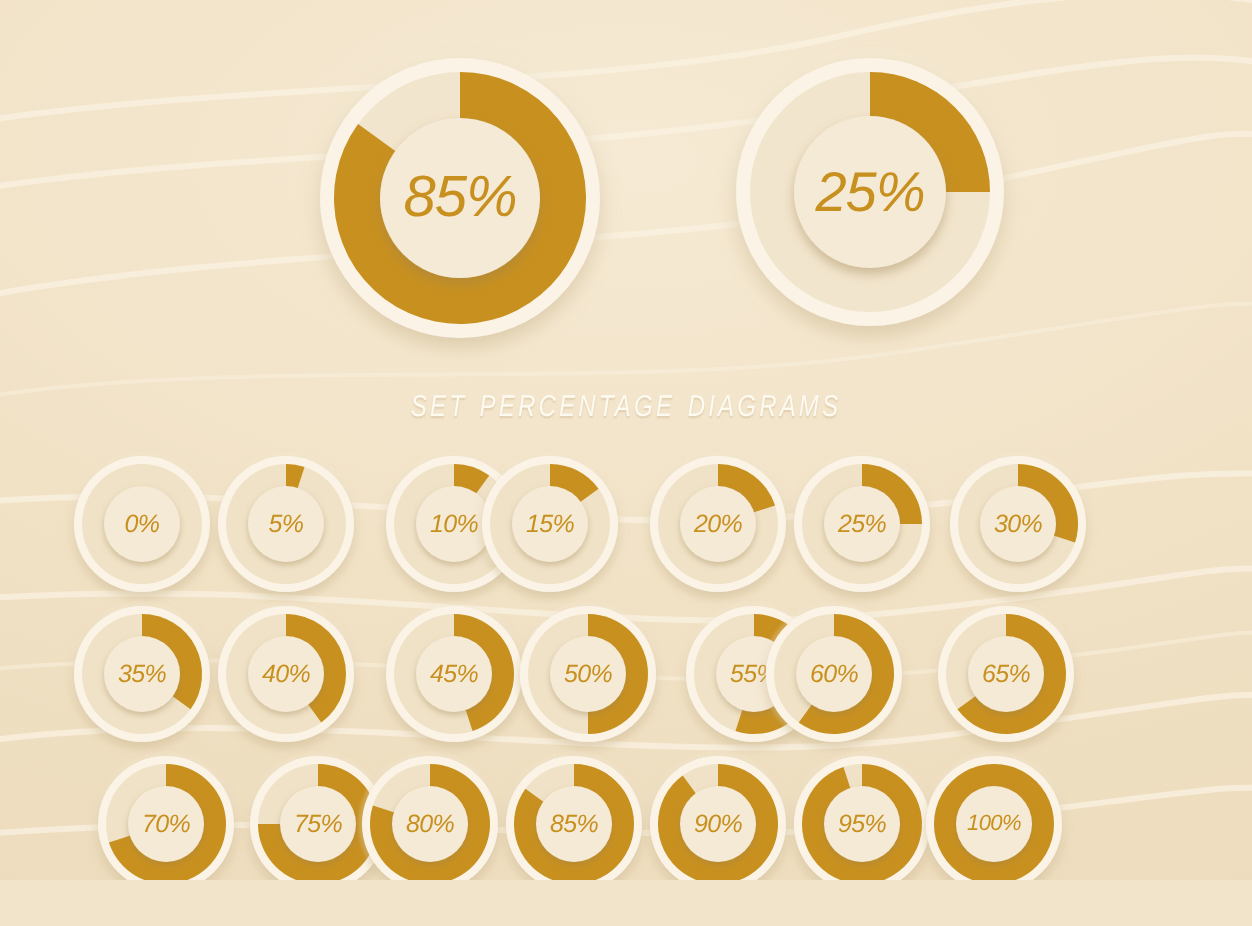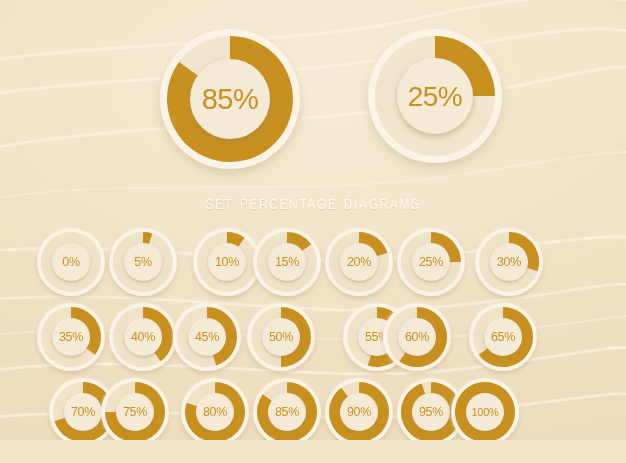--- a/index.html
+++ b/index.html
@@ -9,20 +9,21 @@
     font-family:"Liberation Sans", sans-serif;
     background:#f2e4ca;
     overflow:hidden;
   }
   #stage{
     position:relative;
     width:626px;height:440px;
     background:
       radial-gradient(120% 90% at 50% 18%, #f6ead4 0%, #f1e2c6 55%, #eddcbd 100%);
     overflow:hidden;
+    font-style:italic;
   }
 
   
   .bg-waves{position:absolute;inset:0;z-index:0;pointer-events:none;}
 
   
   .big-wrap{position:absolute;z-index:2;}
   .big-wrap svg{display:block;overflow:visible;}
 
   
@@ -195,21 +196,21 @@
               </radialGradient>
             </defs>
             <circle cx="37" cy="36" r="37" fill="url(#gl_g0_2)"></circle>
             <circle cx="37" cy="36" r="34" fill="#fbf4e6" filter="url(#sh_g0_2)"></circle>
             <circle cx="37" cy="36" r="30" fill="#f0e2c7"></circle>
             <path d="M 37 36 L 37 6 A 30 30 0 0 1 54.633557568774194 11.729490168751575 Z" fill="#c8901f"></path>
             <circle cx="37" cy="36" r="19" fill="#f5ead6" filter="url(#ish_g0_2)"></circle>
             <text x="37" y="36" text-anchor="middle" dominant-baseline="central" font-family="Liberation Sans, sans-serif" font-size="12.5" letter-spacing="-0.3" fill="#c8901f">10%</text>
           </svg>
         </div>
-        <div class="cell" style="left: 250px;">
+        <div class="cell" style="left: 238px;">
           <svg width="74" height="74" viewBox="0 0 74 74">
             <defs>
               <filter id="sh_g0_3" x="-50%" y="-50%" width="200%" height="200%">
                 <feDropShadow dx="0" dy="2.5" stdDeviation="2.6" flood-color="#b09560" flood-opacity="0.40"></feDropShadow>
               </filter>
               <filter id="ish_g0_3" x="-60%" y="-60%" width="220%" height="220%">
                 <feDropShadow dx="0" dy="1.6" stdDeviation="1.6" flood-color="#9d8250" flood-opacity="0.40"></feDropShadow>
               </filter>
               <radialGradient id="gl_g0_3" cx="50%" cy="50%" r="50%">
                 <stop offset="74%" stop-color="#fff8ea" stop-opacity="0.85"></stop>
@@ -329,21 +330,21 @@
               </radialGradient>
             </defs>
             <circle cx="37" cy="36" r="37" fill="url(#gl_g1_1)"></circle>
             <circle cx="37" cy="36" r="34" fill="#fbf4e6" filter="url(#sh_g1_1)"></circle>
             <circle cx="37" cy="36" r="30" fill="#f0e2c7"></circle>
             <path d="M 37 36 L 37 6 A 30 30 0 0 1 54.633557568774194 60.27050983124842 Z" fill="#c8901f"></path>
             <circle cx="37" cy="36" r="19" fill="#f5ead6" filter="url(#ish_g1_1)"></circle>
             <text x="37" y="36" text-anchor="middle" dominant-baseline="central" font-family="Liberation Sans, sans-serif" font-size="12.5" letter-spacing="-0.3" fill="#c8901f">40%</text>
           </svg>
         </div>
-        <div class="cell" style="left: 170px;">
+        <div class="cell" style="left: 190px;">
           <svg width="74" height="74" viewBox="0 0 74 74">
             <defs>
               <filter id="sh_g1_2" x="-50%" y="-50%" width="200%" height="200%">
                 <feDropShadow dx="0" dy="2.5" stdDeviation="2.6" flood-color="#b09560" flood-opacity="0.40"></feDropShadow>
               </filter>
               <filter id="ish_g1_2" x="-60%" y="-60%" width="220%" height="220%">
                 <feDropShadow dx="0" dy="1.6" stdDeviation="1.6" flood-color="#9d8250" flood-opacity="0.40"></feDropShadow>
               </filter>
               <radialGradient id="gl_g1_2" cx="50%" cy="50%" r="50%">
                 <stop offset="74%" stop-color="#fff8ea" stop-opacity="0.85"></stop>
@@ -351,21 +352,21 @@
               </radialGradient>
             </defs>
             <circle cx="37" cy="36" r="37" fill="url(#gl_g1_2)"></circle>
             <circle cx="37" cy="36" r="34" fill="#fbf4e6" filter="url(#sh_g1_2)"></circle>
             <circle cx="37" cy="36" r="30" fill="#f0e2c7"></circle>
             <path d="M 37 36 L 37 6 A 30 30 0 0 1 46.270509831248425 64.53169548885461 Z" fill="#c8901f"></path>
             <circle cx="37" cy="36" r="19" fill="#f5ead6" filter="url(#ish_g1_2)"></circle>
             <text x="37" y="36" text-anchor="middle" dominant-baseline="central" font-family="Liberation Sans, sans-serif" font-size="12.5" letter-spacing="-0.3" fill="#c8901f">45%</text>
           </svg>
         </div>
-        <div class="cell" style="left: 244px;">
+        <div class="cell" style="left: 257px;">
           <svg width="74" height="74" viewBox="0 0 74 74">
             <defs>
               <filter id="sh_g1_3" x="-50%" y="-50%" width="200%" height="200%">
                 <feDropShadow dx="0" dy="2.5" stdDeviation="2.6" flood-color="#b09560" flood-opacity="0.40"></feDropShadow>
               </filter>
               <filter id="ish_g1_3" x="-60%" y="-60%" width="220%" height="220%">
                 <feDropShadow dx="0" dy="1.6" stdDeviation="1.6" flood-color="#9d8250" flood-opacity="0.40"></feDropShadow>
               </filter>
               <radialGradient id="gl_g1_3" cx="50%" cy="50%" r="50%">
                 <stop offset="74%" stop-color="#fff8ea" stop-opacity="0.85"></stop>
@@ -463,21 +464,21 @@
               </radialGradient>
             </defs>
             <circle cx="37" cy="36" r="37" fill="url(#gl_g2_0)"></circle>
             <circle cx="37" cy="36" r="34" fill="#fbf4e6" filter="url(#sh_g2_0)"></circle>
             <circle cx="37" cy="36" r="30" fill="#f0e2c7"></circle>
             <path d="M 37 36 L 37 6 A 30 30 0 1 1 8.468304511145394 45.270509831248425 Z" fill="#c8901f"></path>
             <circle cx="37" cy="36" r="19" fill="#f5ead6" filter="url(#ish_g2_0)"></circle>
             <text x="37" y="36" text-anchor="middle" dominant-baseline="central" font-family="Liberation Sans, sans-serif" font-size="12.5" letter-spacing="-0.3" fill="#c8901f">70%</text>
           </svg>
         </div>
-        <div class="cell" style="left: 98px;">
+        <div class="cell" style="left: 122px;">
           <svg width="74" height="74" viewBox="0 0 74 74">
             <defs>
               <filter id="sh_g2_1" x="-50%" y="-50%" width="200%" height="200%">
                 <feDropShadow dx="0" dy="2.5" stdDeviation="2.6" flood-color="#b09560" flood-opacity="0.40"></feDropShadow>
               </filter>
               <filter id="ish_g2_1" x="-60%" y="-60%" width="220%" height="220%">
                 <feDropShadow dx="0" dy="1.6" stdDeviation="1.6" flood-color="#9d8250" flood-opacity="0.40"></feDropShadow>
               </filter>
               <radialGradient id="gl_g2_1" cx="50%" cy="50%" r="50%">
                 <stop offset="74%" stop-color="#fff8ea" stop-opacity="0.85"></stop>
@@ -573,21 +574,21 @@
               </radialGradient>
             </defs>
             <circle cx="37" cy="36" r="37" fill="url(#gl_g2_5)"></circle>
             <circle cx="37" cy="36" r="34" fill="#fbf4e6" filter="url(#sh_g2_5)"></circle>
             <circle cx="37" cy="36" r="30" fill="#f0e2c7"></circle>
             <path d="M 37 36 L 37 6 A 30 30 0 1 1 27.729490168751568 7.468304511145394 Z" fill="#c8901f"></path>
             <circle cx="37" cy="36" r="19" fill="#f5ead6" filter="url(#ish_g2_5)"></circle>
             <text x="37" y="36" text-anchor="middle" dominant-baseline="central" font-family="Liberation Sans, sans-serif" font-size="12.5" letter-spacing="-0.3" fill="#c8901f">95%</text>
           </svg>
         </div>
-        <div class="cell" style="left: 448px;">
+        <div class="cell" style="left: 460px;">
           <svg width="74" height="74" viewBox="0 0 74 74">
             <defs>
               <filter id="sh_g2_6" x="-50%" y="-50%" width="200%" height="200%">
                 <feDropShadow dx="0" dy="2.5" stdDeviation="2.6" flood-color="#b09560" flood-opacity="0.40"></feDropShadow>
               </filter>
               <filter id="ish_g2_6" x="-60%" y="-60%" width="220%" height="220%">
                 <feDropShadow dx="0" dy="1.6" stdDeviation="1.6" flood-color="#9d8250" flood-opacity="0.40"></feDropShadow>
               </filter>
               <radialGradient id="gl_g2_6" cx="50%" cy="50%" r="50%">
                 <stop offset="74%" stop-color="#fff8ea" stop-opacity="0.85"></stop>

